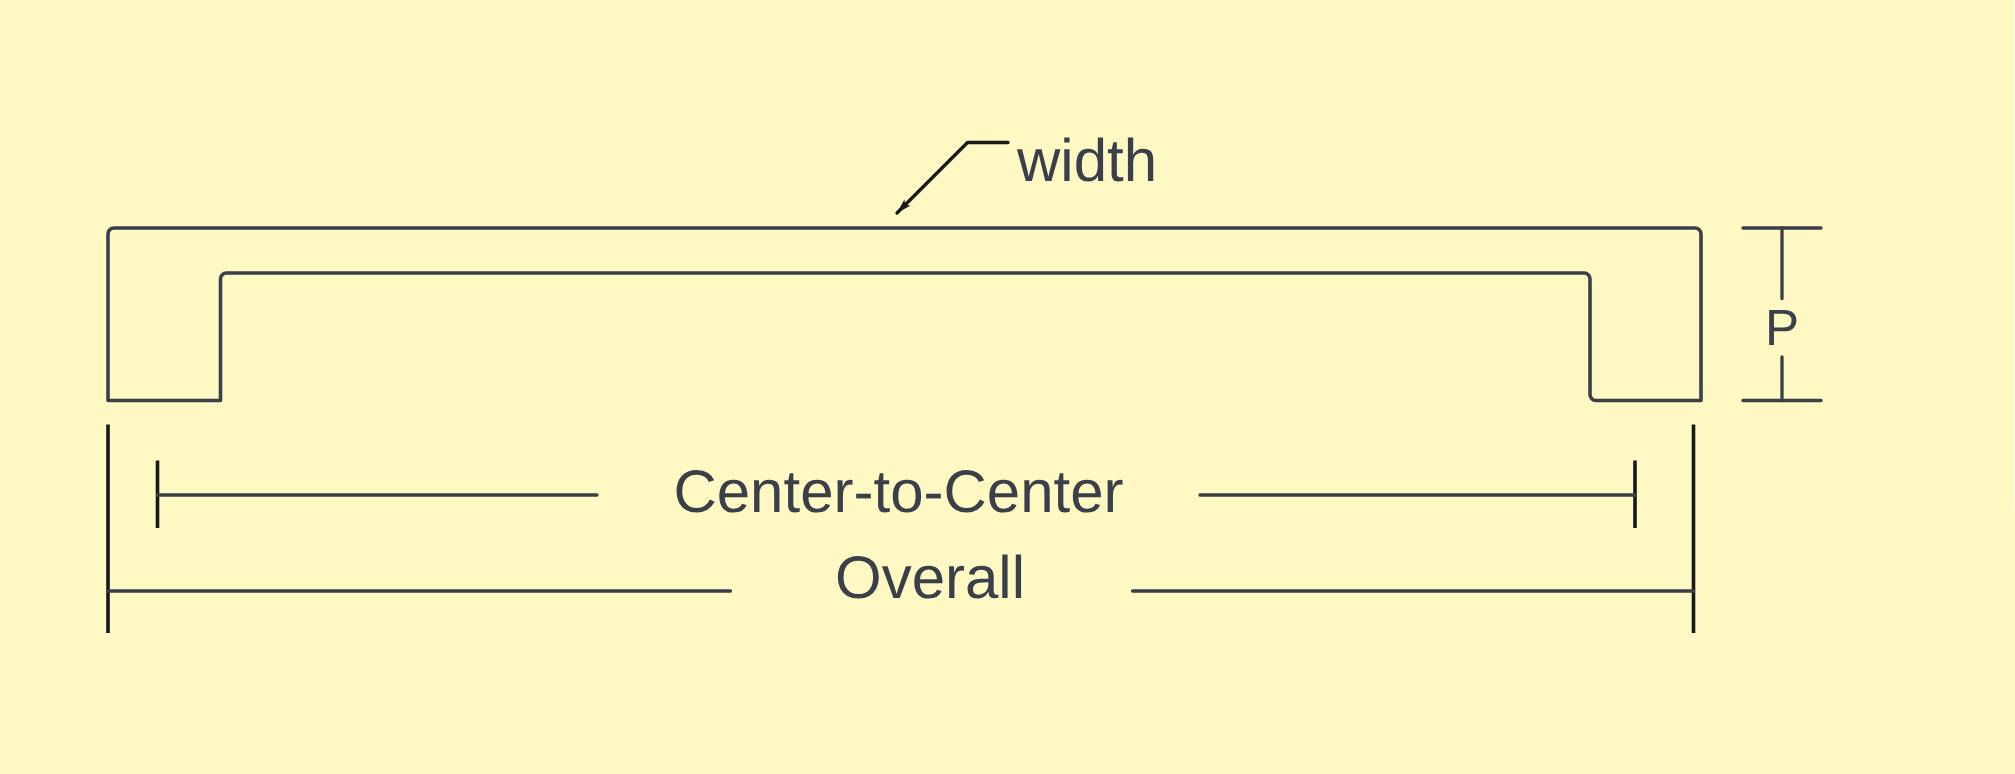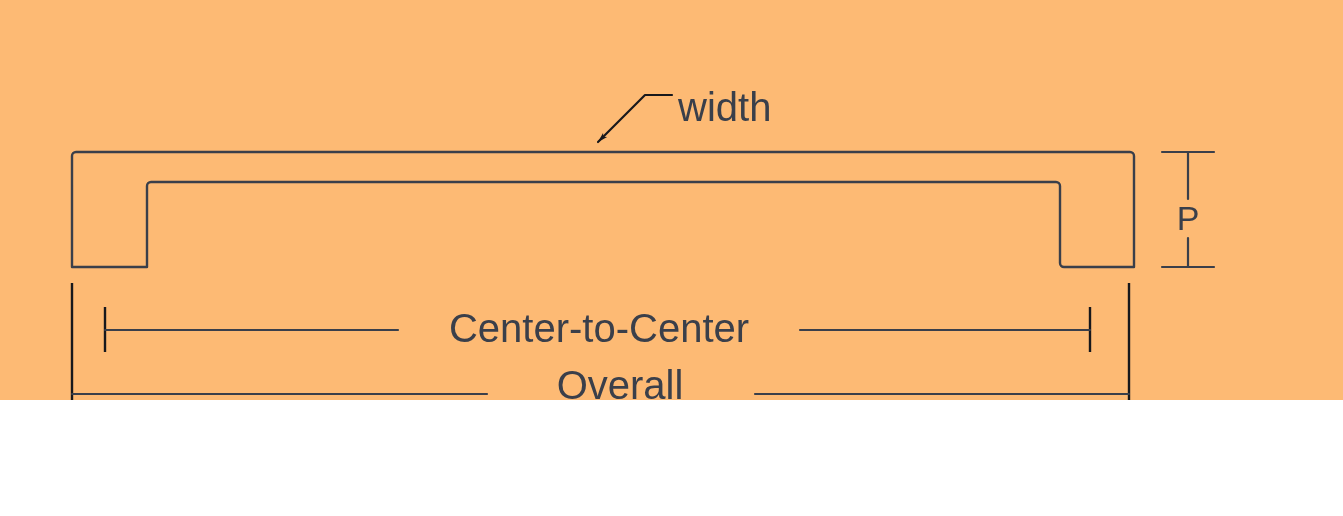--- a/index.html
+++ b/index.html
@@ -7,22 +7,22 @@
     margin: 0;
     padding: 0;
     background: #ffffff;
   }
   body {
     font-family: "Liberation Sans", sans-serif;
   }
   #diagram-root {
     position: relative;
     width: 1343px;
-    height: 400px;
-    background: #fdba74;
+    height: 516px;
+    background: #fef9c3;
     overflow: hidden;
   }
   svg.diagram-canvas {
     display: block;
     width: 1343px;
     height: 516px;
   }
   text.dim-label {
     font-family: "Liberation Sans", sans-serif;
     fill: #3a3f4a;

